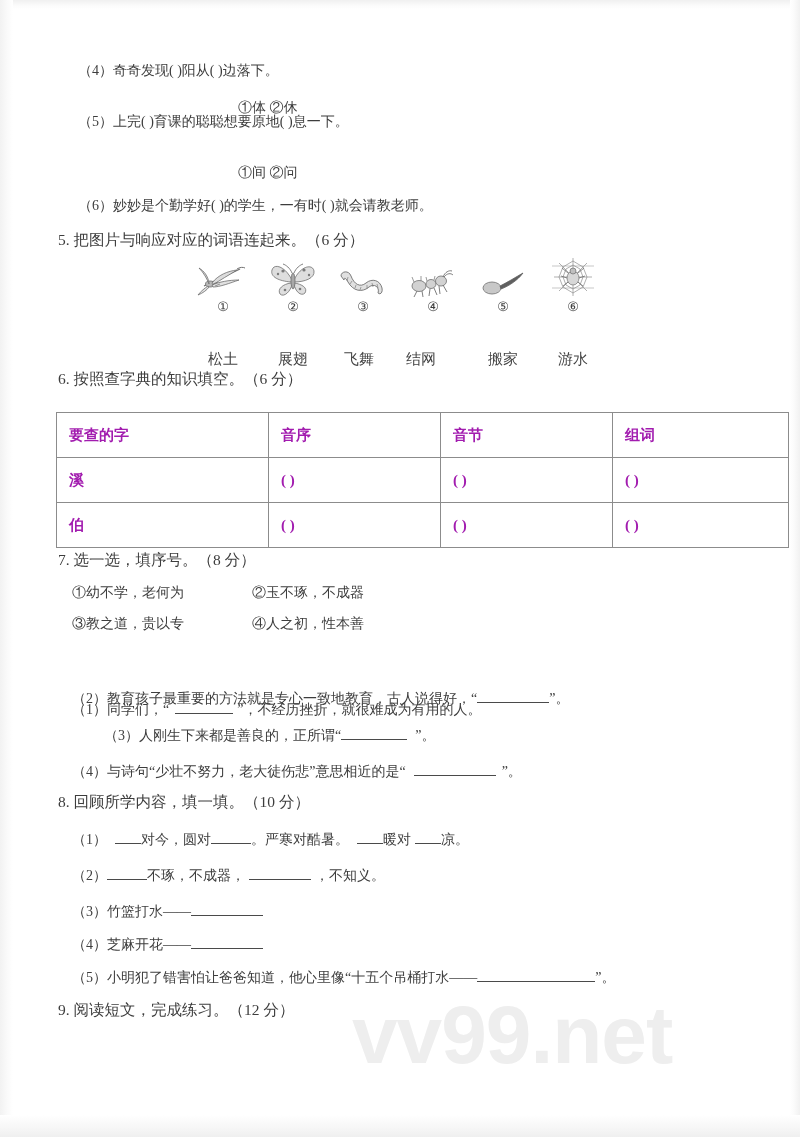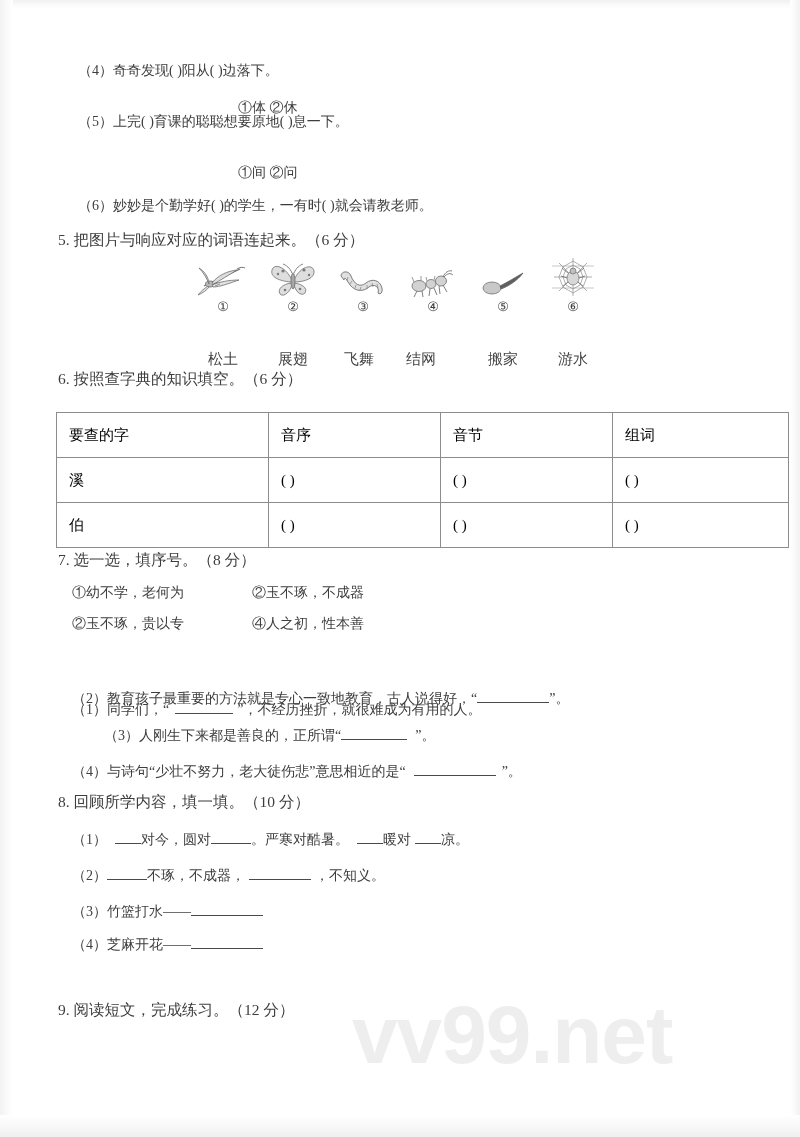--- a/index.html
+++ b/index.html
@@ -137,22 +137,23 @@
     top: 412px;
     width: 680px;
     border-collapse: collapse;
     table-layout: fixed;
   }
   .dict-table td {
     border: 1px solid #8c8c8c;
     height: 44px;
     padding: 0 0 0 12px;
     font-size: 15px;
-    color: #000000;
+    color: #a21caf;
     vertical-align: middle;
+    font-weight: bold;
   }
   .col-a { width: 199px; }
   .col-b { width: 159px; }
   .col-c { width: 159px; }
   .col-d { width: 163px; }
 </style>
 </head>
 <body>
 
 <div class="page">
@@ -307,21 +308,21 @@
         <td>(      )</td>
         <td>(      )</td>
       </tr>
     </tbody>
       </table>
 
     <div class="line qhead" style="left:58px; top:552px;">7. 选一选，填序号。（8 分）</div>
 
     <div class="line" style="left:72px; top:586px;">①幼不学，老何为</div>
     <div class="line" style="left:252px; top:586px;">②玉不琢，不成器</div>
-    <div class="line" style="left:72px; top:617px;">②玉不琢，贵以专</div>
+    <div class="line" style="left:72px; top:617px;">③教之道，贵以专</div>
     <div class="line" style="left:252px; top:617px;">④人之初，性本善</div>
 
     <div class="line" style="left:72px; top:652px;margin-top:48px;">
       <span>（1）同学们，“</span><span class="sp" style="width:6px"></span><span class="blank-u" style="width:58px"></span><span class="sp" style="width:4px"></span><span>”，不经历挫折，就很难成为有用的人。</span>
     </div>
 
     <div class="line" style="left:72px; top:689px;">
       <span>（2）教育孩子最重要的方法就是专心一致地教育，古人说得好，“</span><span class="blank-u" style="width:72px"></span><span>”。</span>
     </div>
 
@@ -344,17 +345,20 @@
     </div>
 
     <div class="line" style="left:72px; top:902px;">
       <span>（3）竹篮打水——</span><span class="blank-u" style="width:72px"></span>
     </div>
 
     <div class="line" style="left:72px; top:935px;">
       <span>（4）芝麻开花——</span><span class="blank-u" style="width:72px"></span>
     </div>
 
+    <div class="line" style="left:72px; top:968px;">
+      <span>（5）小明犯了错害怕让爸爸知道，他心里像“十五个吊桶打水——</span><span class="blank-u" style="width:118px"></span><span>”。</span>
+    </div>
 
     <div class="line qhead" style="left:58px; top:1002px;">9. 阅读短文，完成练习。（12 分）</div>
 
   </div>
 </div>
 
 </body></html>

